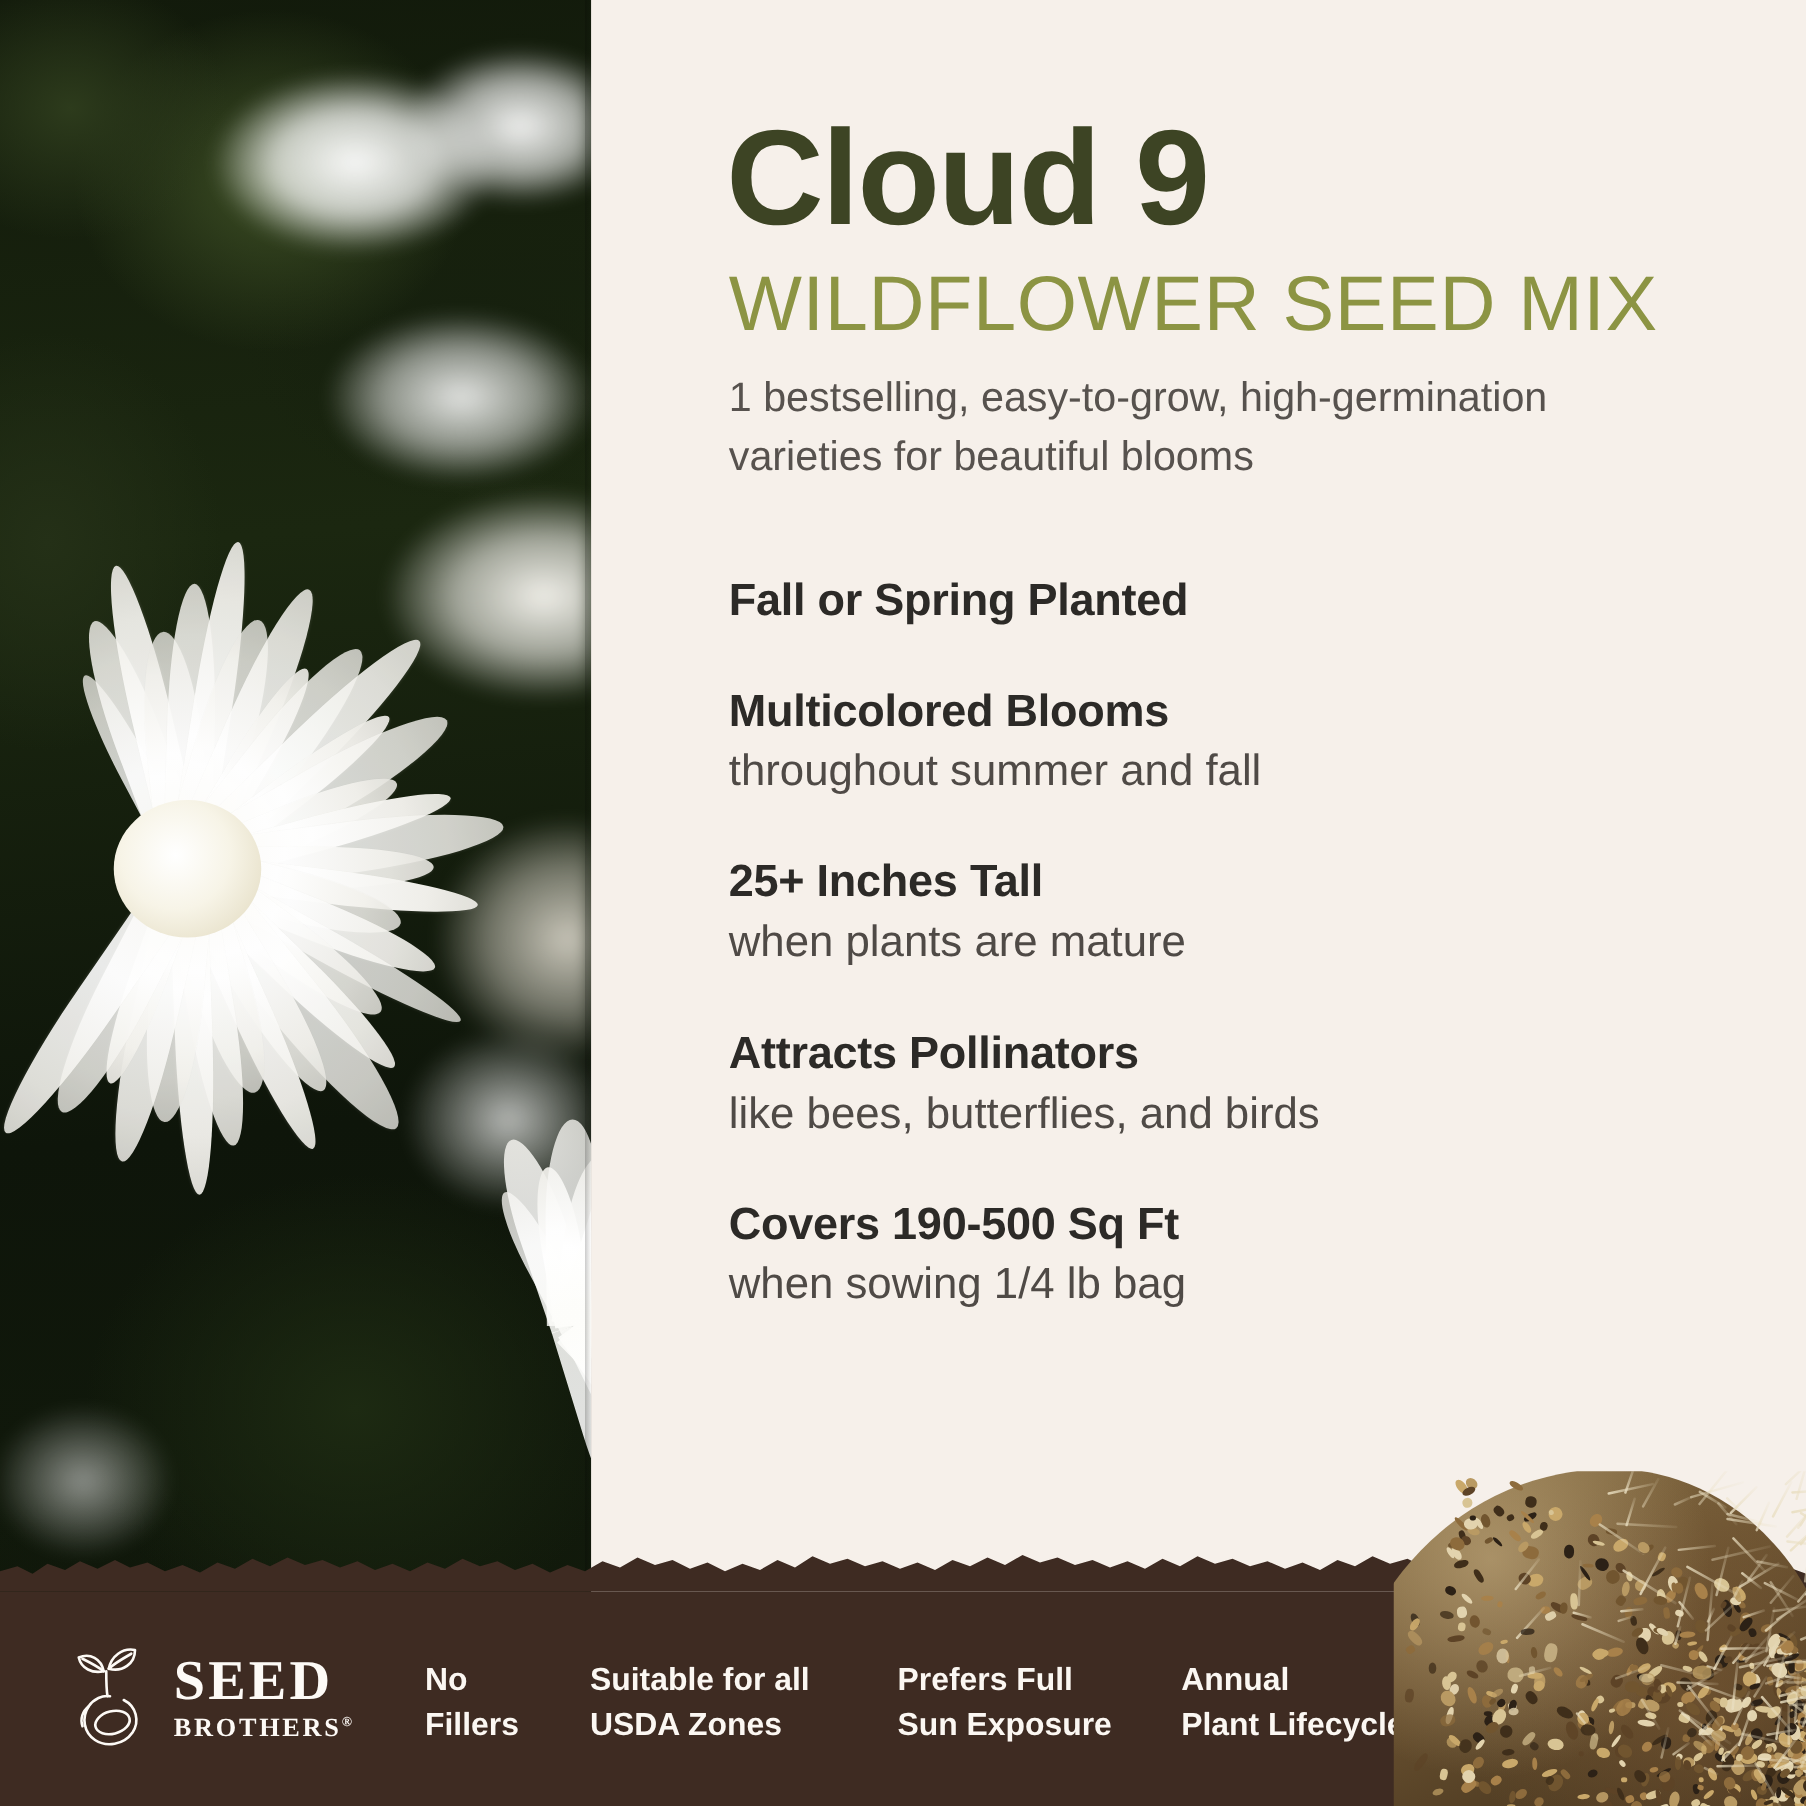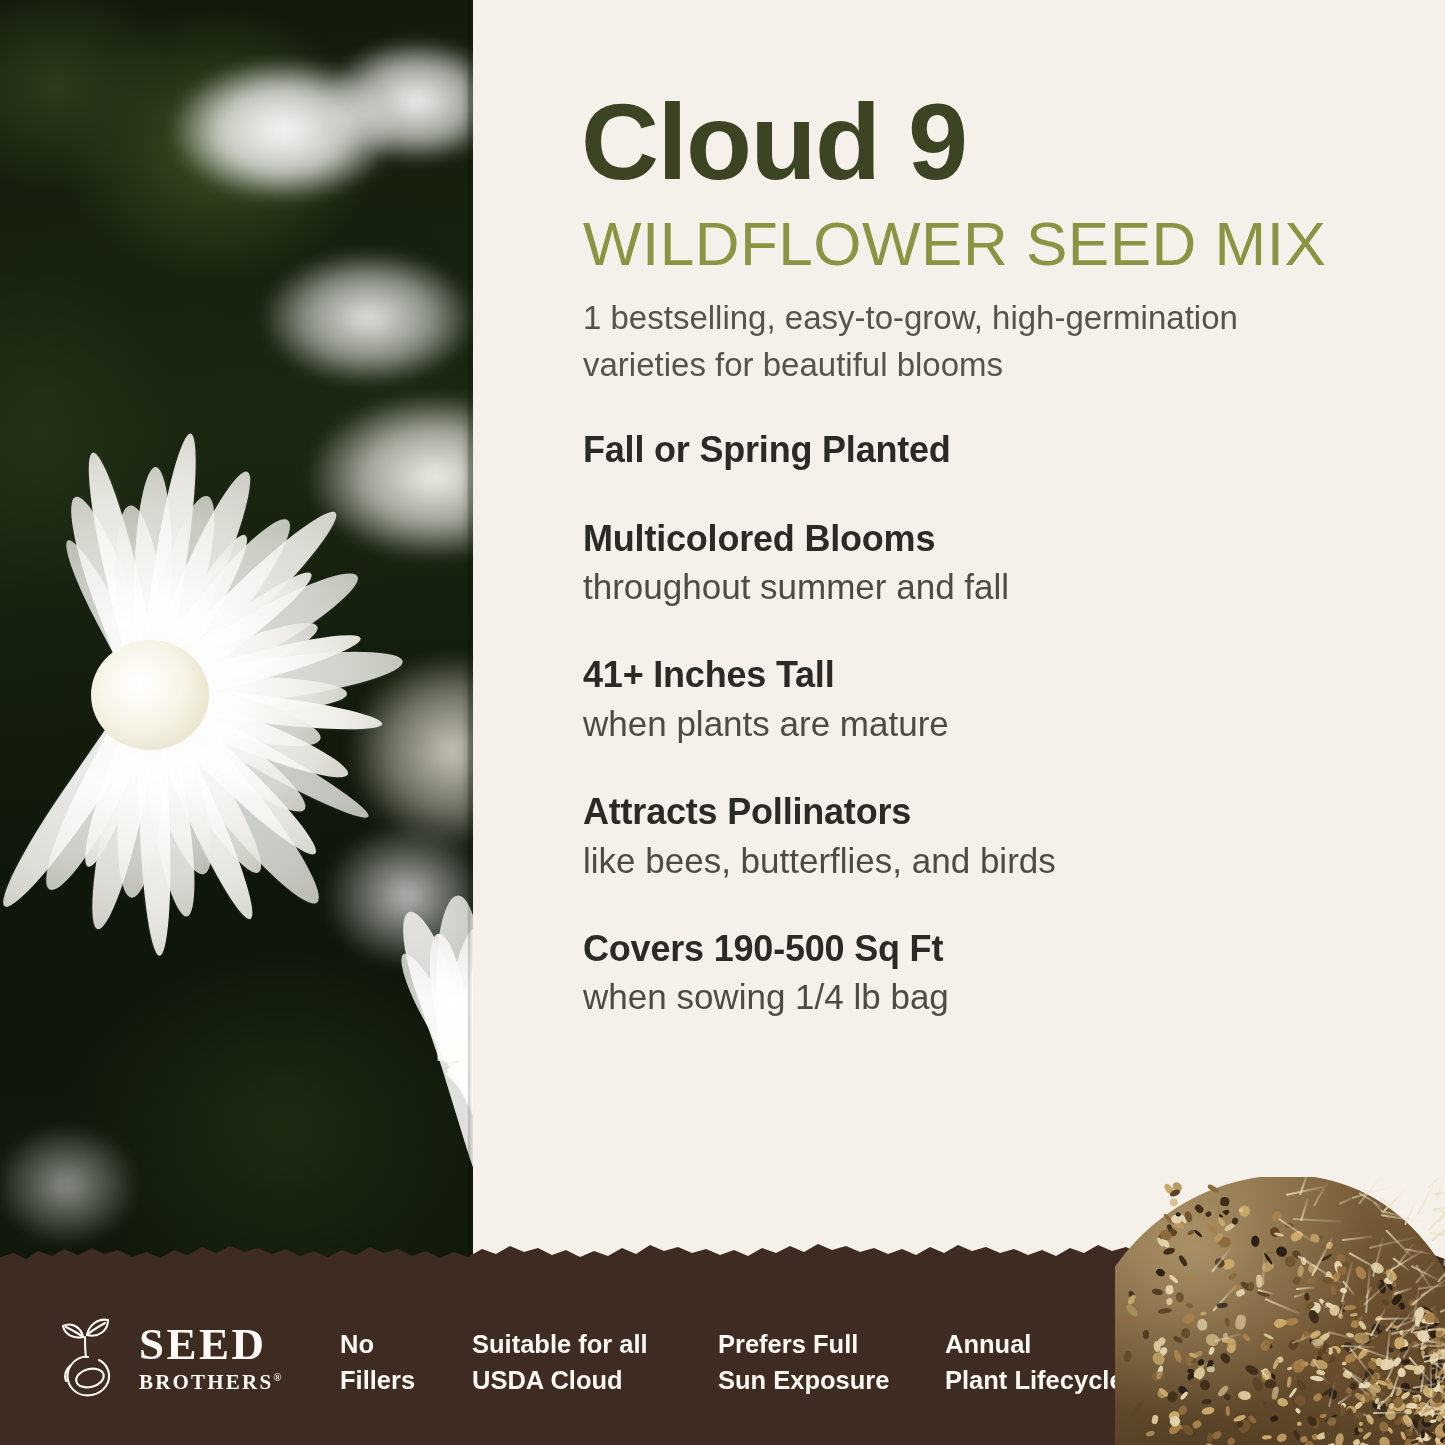--- a/index.html
+++ b/index.html
@@ -144,20 +144,21 @@
     width:780px;
   }
   .feature { margin-bottom:44px; }
   .feature:last-child { margin-bottom:0; }
   .f-head {
     font-size:36px;
     font-weight:700;
     line-height:1.24;
     color:#2c2a27;
     letter-spacing:-.2px;
+    margin-top:30px;
   }
   .f-sub {
     font-size:35px;
     font-weight:400;
     line-height:1.26;
     color:#4f4a46;
     margin-top:4px;
   }
 
   
@@ -337,21 +338,21 @@
 
     <div class="features">
       <div class="feature">
         <div class="f-head">Fall or Spring Planted</div>
       </div>
       <div class="feature">
         <div class="f-head">Multicolored Blooms</div>
         <div class="f-sub">throughout summer and fall</div>
       </div>
       <div class="feature">
-        <div class="f-head">41+ Inches Tall</div>
+        <div class="f-head">25+ Inches Tall</div>
         <div class="f-sub">when plants are mature</div>
       </div>
       <div class="feature">
         <div class="f-head">Attracts Pollinators</div>
         <div class="f-sub">like bees, butterflies, and birds</div>
       </div>
       <div class="feature">
         <div class="f-head">Covers 190-500 Sq Ft</div>
         <div class="f-sub">when sowing 1/4 lb bag</div>
       </div>
@@ -404,21 +405,21 @@
           </div>
         </div>
       </div>
 
       <div class="f-col c1">
         <div>No</div>
         <div>Fillers</div>
       </div>
       <div class="f-col c2">
         <div>Suitable for all</div>
-        <div>USDA Cloud</div>
+        <div>USDA Zones</div>
       </div>
       <div class="f-col c3">
         <div>Prefers Full</div>
         <div>Sun Exposure</div>
       </div>
       <div class="f-col c4">
         <div>Annual</div>
         <div>Plant Lifecycle</div>
       </div>
 

